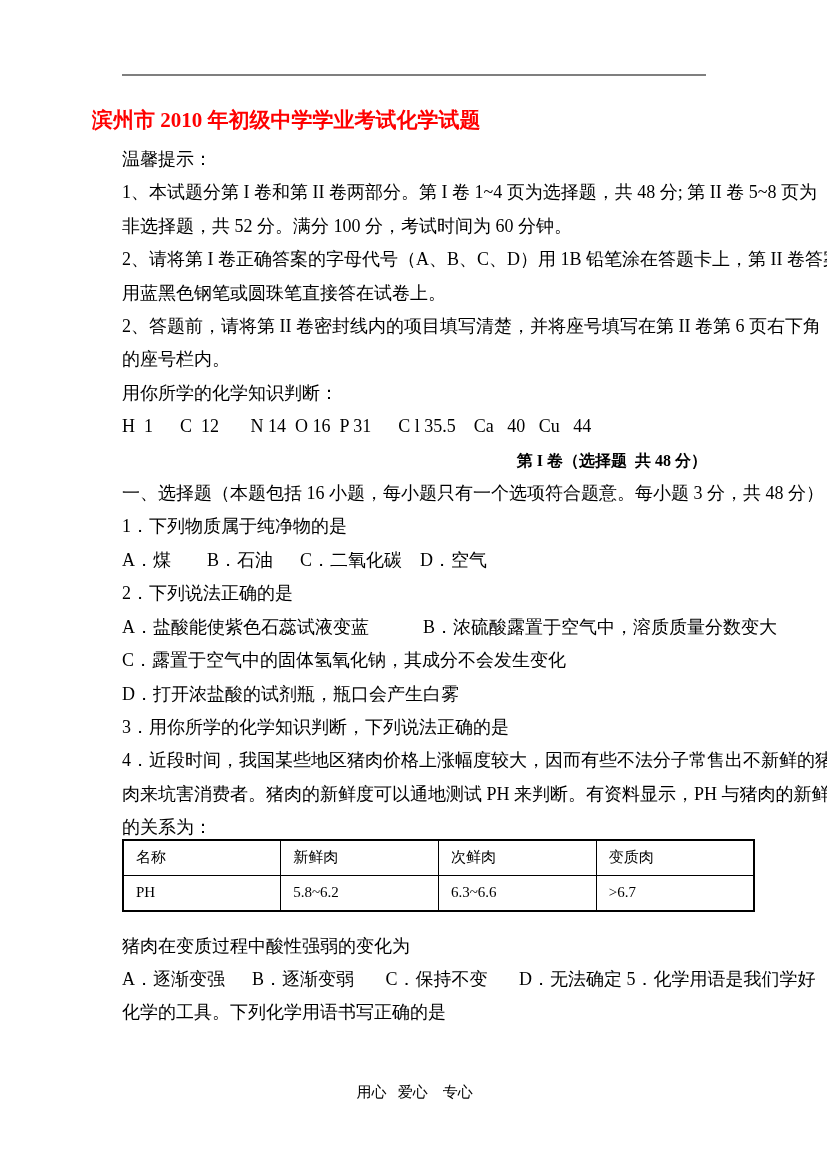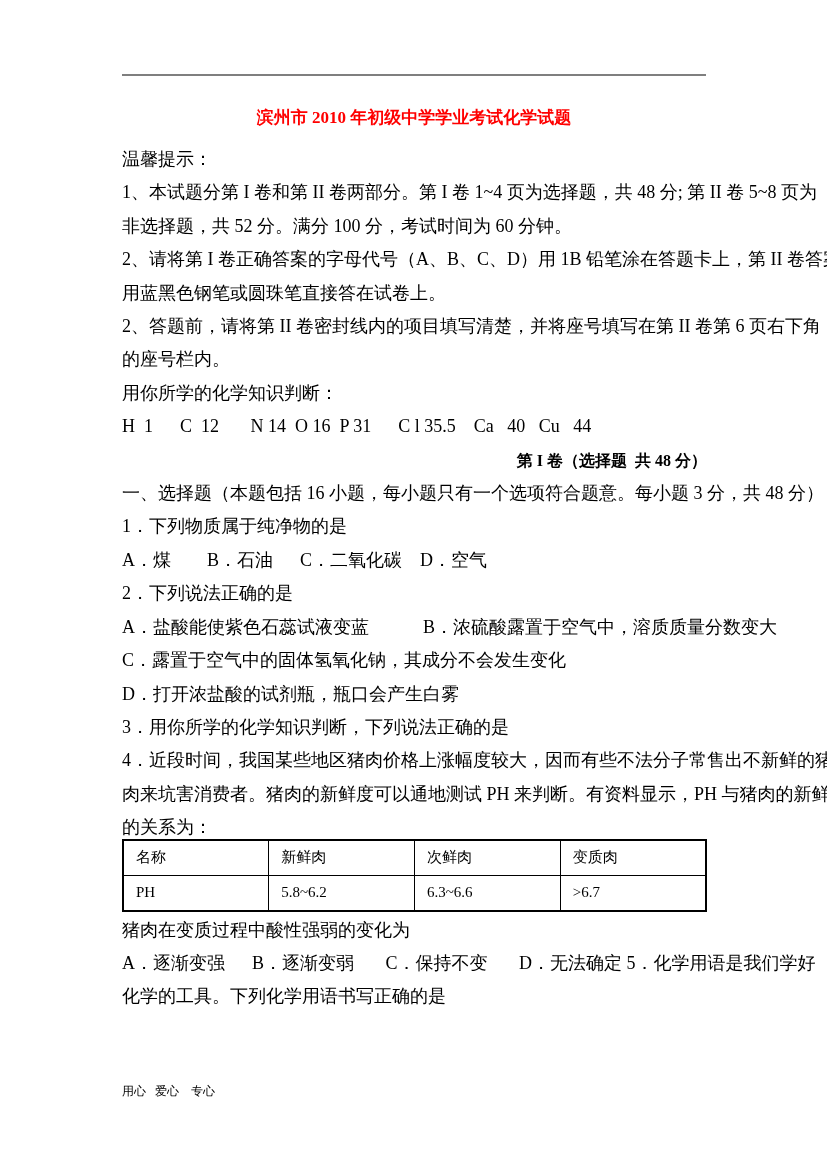--- a/index.html
+++ b/index.html
@@ -26,22 +26,22 @@
     width: 584px;
     height: 2px;
     background: #7f7f7f;
   }
   .doc-title {
     position: absolute;
     left: 92px;
     top: 106px;
     width: 644px;
     margin: 0;
-    text-align: center;
-    font-size: 17px;
+    text-align: left;
+    font-size: 21px;
     font-weight: bold;
     color: #ff0000;
     white-space: pre;
   }
   .content {
     position: absolute;
     left: 122px;
     top: 143px;
     width: 585px;
   }
@@ -50,44 +50,45 @@
     font-size: 18px;
     line-height: 33.4px;
     white-space: pre;
   }
   .sec-heading {
     text-align: right;
     font-weight: bold;
     font-size: 16px !important;
   }
   table.ph-table {
-    width: 585px;
+    width: 633px;
     border-collapse: collapse;
     table-layout: fixed;
     margin-top: -6px;
-    margin-bottom: 2px;
+    margin-bottom: 18px;
   }
   table.ph-table td {
     border: 1px solid #000000;
     height: 34px;
     padding: 0 0 0 12px;
     font-size: 15px;
     white-space: pre;
     vertical-align: middle;
   }
   table.ph-table {
     border: 2px solid #000000;
   }
   .page-footer {
     position: absolute;
     left: 122px;
     top: 1083px;
     width: 585px;
     margin: 0;
-    font-size: 12px;
+    text-align: center;
+    font-size: 15px;
     white-space: pre;
   }
 </style>
 </head>
 <body>
 
 <div class="page">
 
   <div class="header-rule"></div>
 

